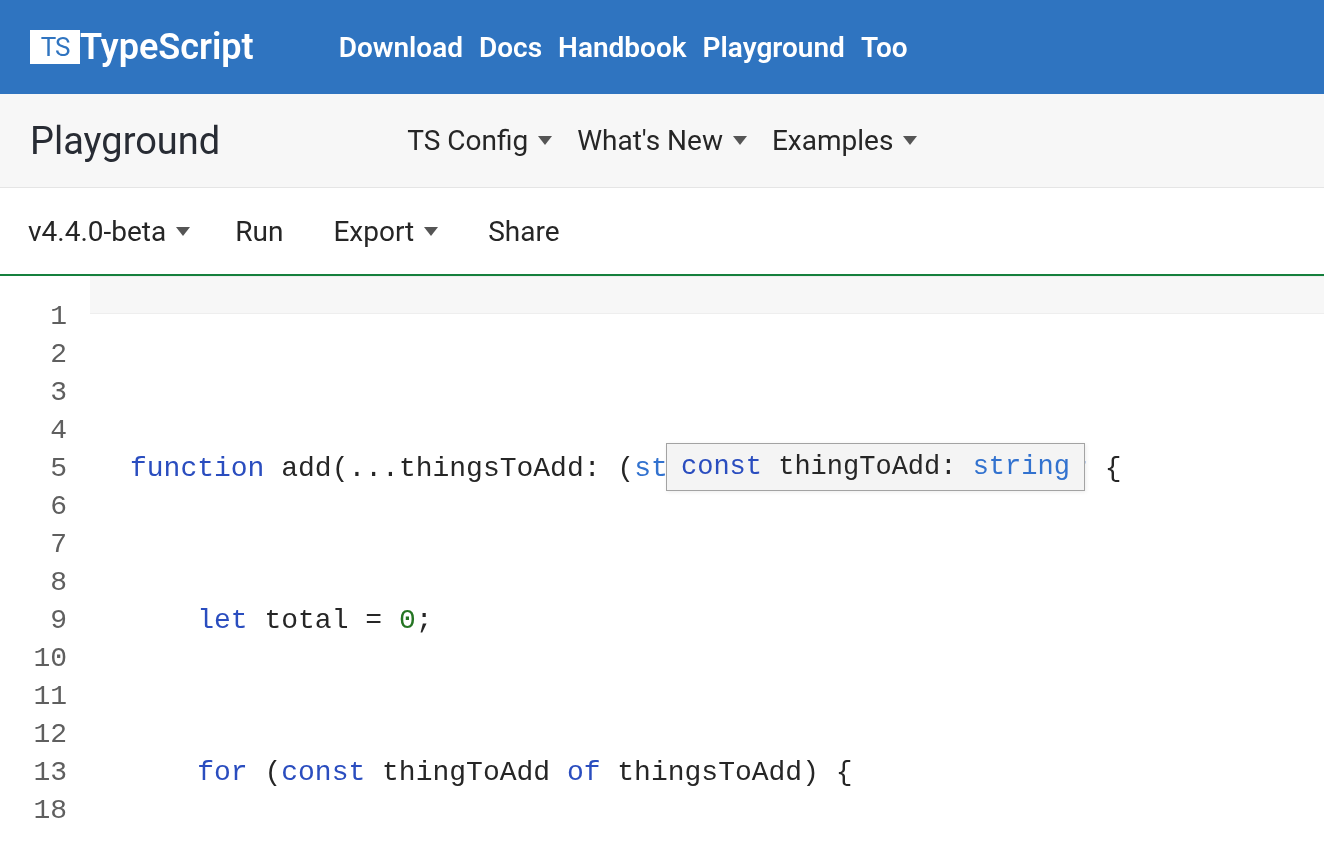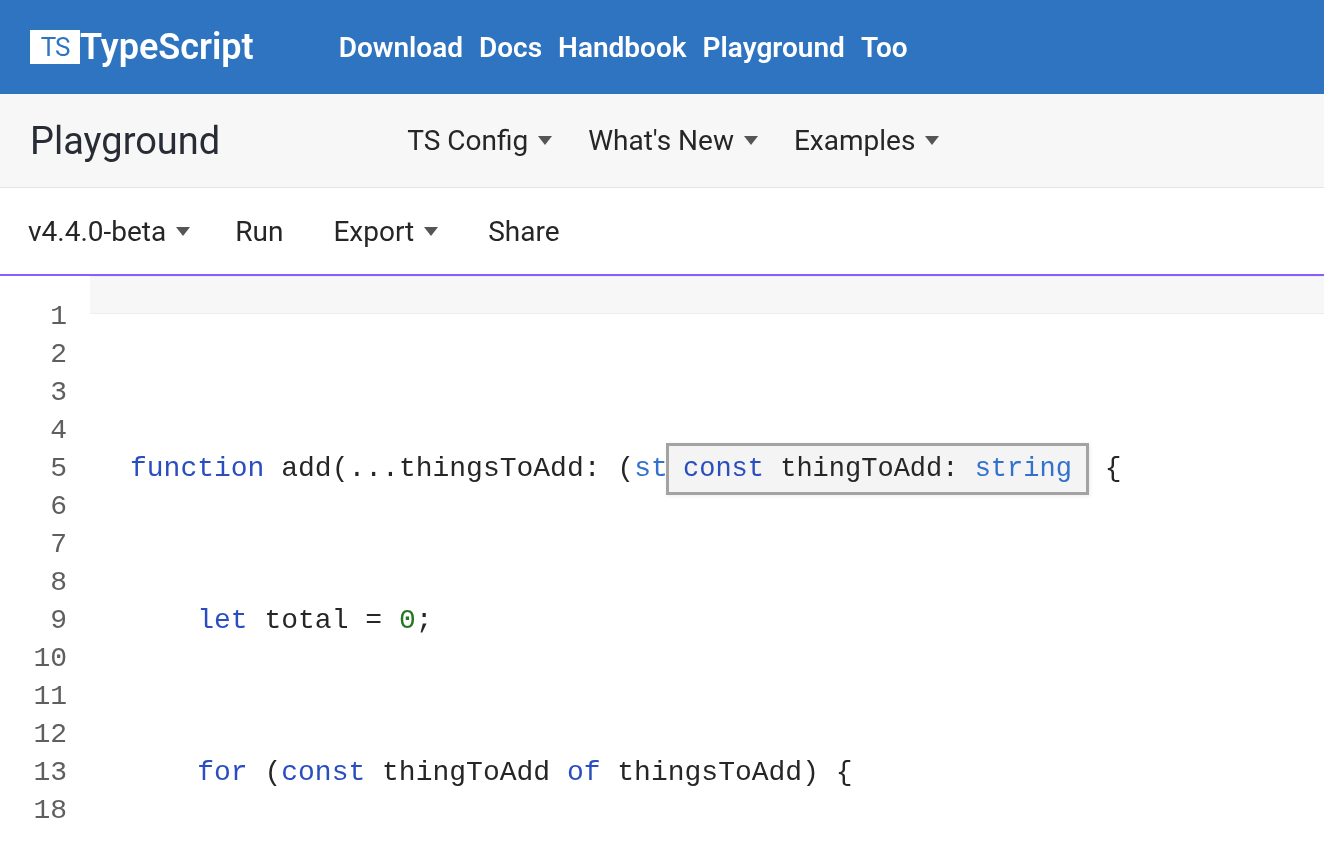--- a/index.html
+++ b/index.html
@@ -58,42 +58,42 @@
       padding: 0 30px;
     }
     .page-title {
       font-size: 38px;
       font-weight: 400;
       color: #282c34;
       margin-right: 187px;
     }
     .subnav-menu {
       display: flex;
-      gap: 36px;
+      gap: 25px;
     }
     .subnav-item {
       display: flex;
       align-items: center;
       font-size: 28px;
       color: #262626;
     }
     .caret {
       margin-left: 10px;
       width: 0; height: 0;
       border-left: 7px solid transparent;
       border-right: 7px solid transparent;
       border-top: 9px solid #555;
     }
 
     
     .toolbar {
       height: 88px;
       display: flex;
       align-items: center;
-      border-bottom: 2px solid #8b5cf6;
+      border-bottom: 2px solid #15803d;
       padding: 0 28px;
       font-size: 28px;
       color: #262626;
     }
     .version {
       display: flex;
       align-items: center;
       margin-right: 45px;
     }
     .toolbar-btn {
@@ -147,21 +147,21 @@
     .kw { color: #2a4dbf; }    
     .type { color: #3272cf; }  
     .num { color: #257523; }
 
     
     .hover-widget {
       position: absolute;
       left: 576px;
       top: 167px;
       background: #f4f4f4;
-      border: 3px solid #a3a3a3;
+      border: 1px solid #a3a3a3;
       padding: 4px 14px 4px 14px;
       font-family: Consolas, "Courier New", monospace;
       font-size: 27px;
       box-shadow: 1px 1px 4px rgba(0,0,0,0.08);
       white-space: pre;
     }
   </style>
 </head>
 <body>
 

